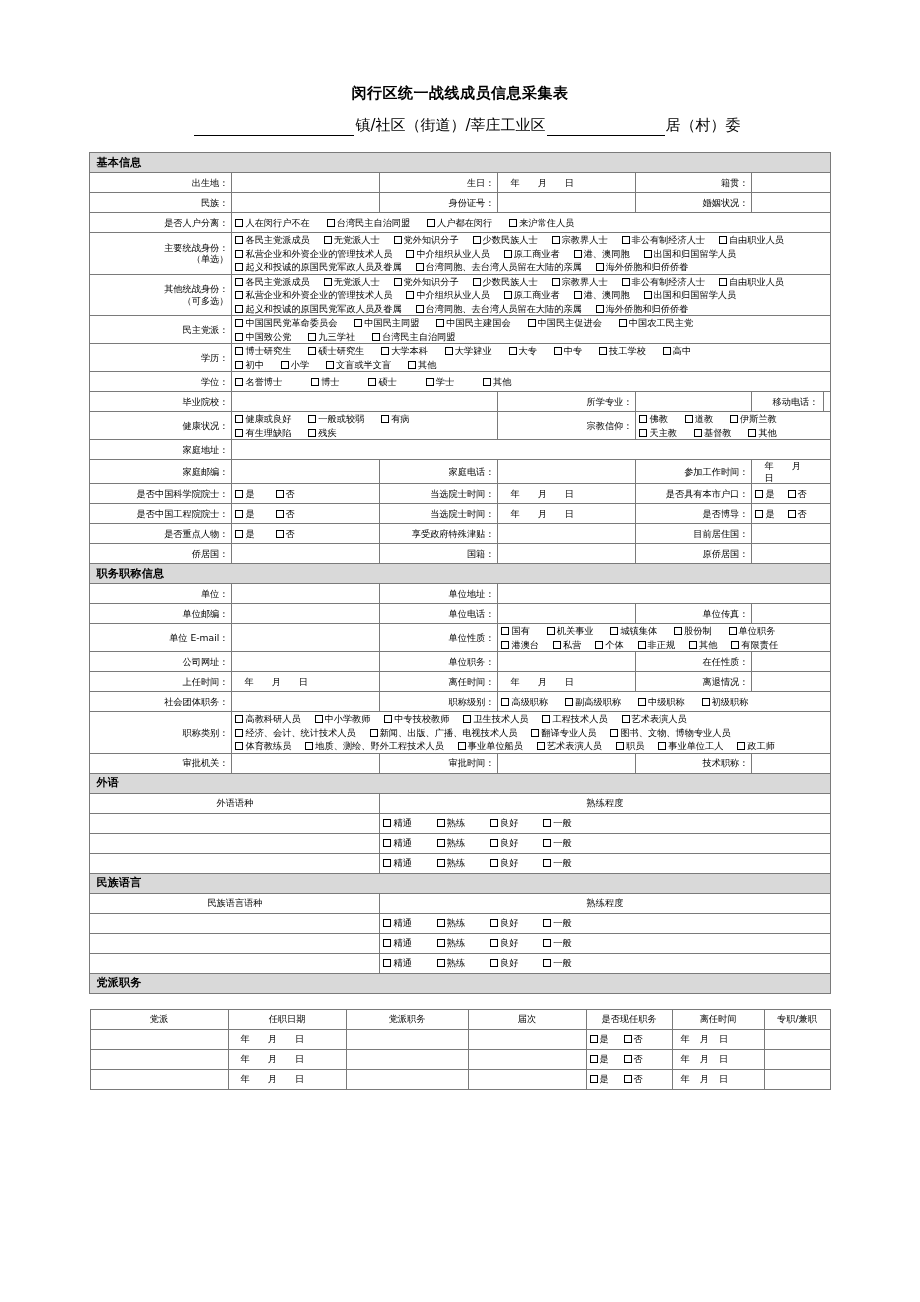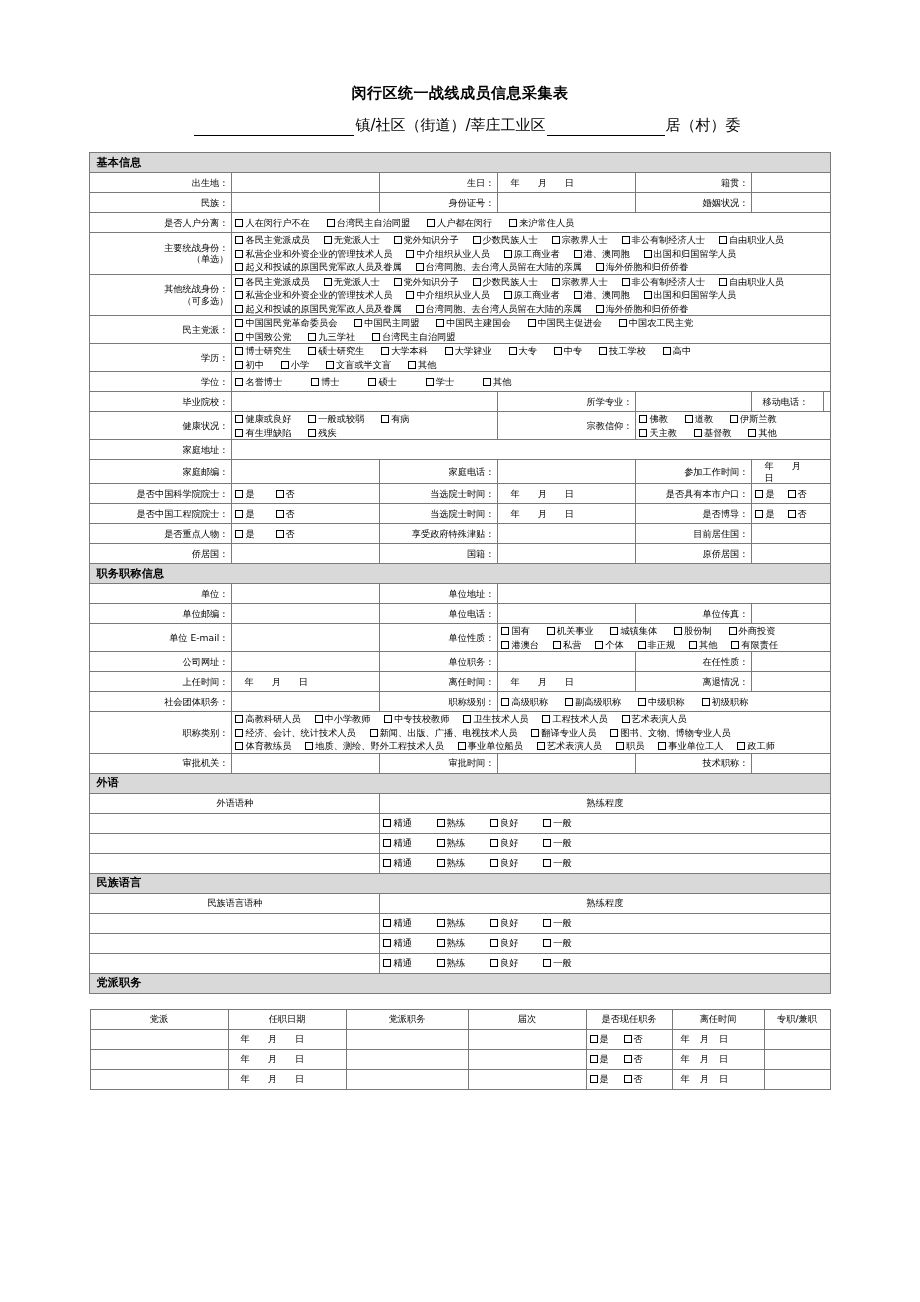--- a/index.html
+++ b/index.html
@@ -264,21 +264,21 @@
       </td>
     </tr>
 
     <tr>
       <td class="lbl">毕业院校：</td>
       <td class="val" colspan="2"></td>
       <td class="lbl">所学专业：</td>
       <td class="val"></td>
       <td class="val" style="padding: 0px;">
             <div style="display:flex;height:100%;">
-              <div style="flex:0 0 66px;text-align:center;padding-right:5px;white-space:nowrap;line-height:19px;">移动电话：</div>
+              <div style="flex:0 0 66px;text-align:right;padding-right:5px;white-space:nowrap;line-height:19px;">移动电话：</div>
               <div style="flex:1 1 auto;border-left:1px solid #7a7a7a;"></div>
             </div>
           </td>
     </tr>
 
     <tr>
       <td class="lbl">健康状况：</td>
       <td class="opts" colspan="2">
         <span class="oprow">
           <span class="op"><i class="cb"></i><span>健康或良好</span></span>
@@ -399,21 +399,21 @@
     <tr>
       <td class="lbl">单位 E-mail：</td>
       <td class="val"></td>
       <td class="lbl">单位性质：</td>
       <td class="opts" colspan="3">
         <span class="oprow">
           <span class="op"><i class="cb"></i><span>国有</span></span>
           <span class="op"><i class="cb"></i><span>机关事业</span></span>
           <span class="op"><i class="cb"></i><span>城镇集体</span></span>
           <span class="op"><i class="cb"></i><span>股份制</span></span>
-          <span class="op"><i class="cb"></i><span>外商投资</span></span>
+          <span class="op"><i class="cb"></i><span>单位职务</span></span>
         </span>
         <span class="oprow tight">
           <span class="op"><i class="cb"></i><span>港澳台</span></span>
           <span class="op"><i class="cb"></i><span>私营</span></span>
           <span class="op"><i class="cb"></i><span>个体</span></span>
           <span class="op"><i class="cb"></i><span>非正规</span></span>
           <span class="op"><i class="cb"></i><span>其他</span></span>
           <span class="op"><i class="cb"></i><span>有限责任</span></span>
         </span>
       </td>

